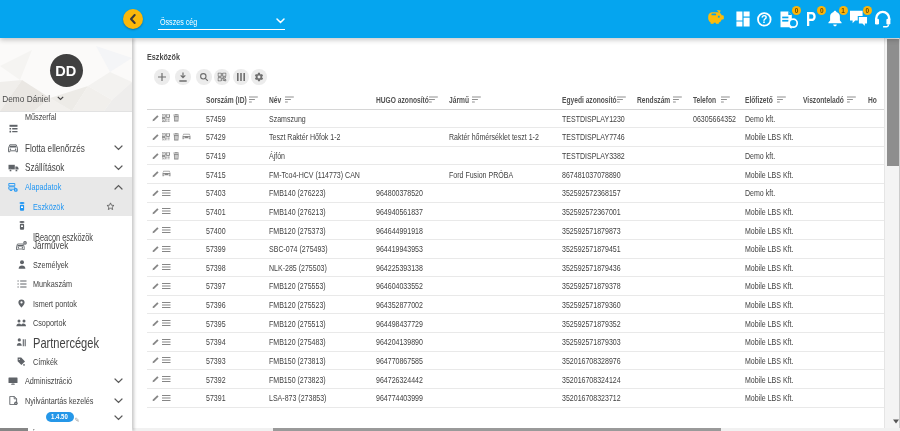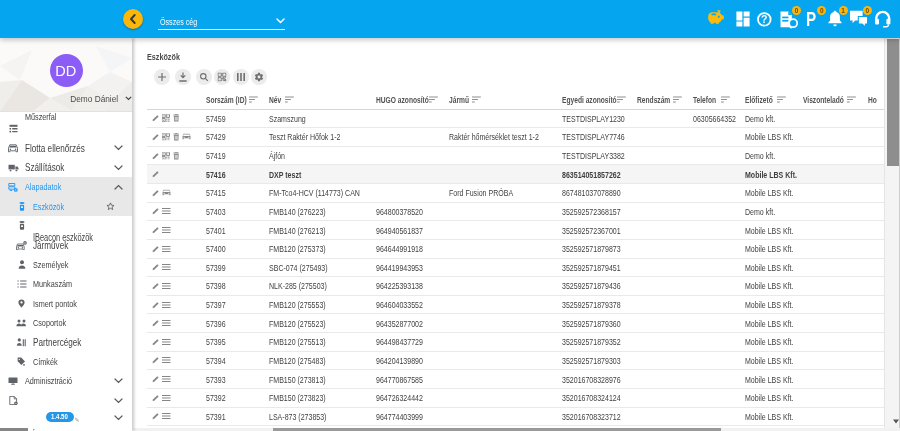--- a/index.html
+++ b/index.html
@@ -210,39 +210,20 @@
           </div>
         </td>
         <td><span class="t">57419</span></td>
         <td><span class="t">Ájfón</span></td>
         <td></td>
         <td></td>
         <td><span class="t">TESTDISPLAY3382</span></td>
         <td></td>
         <td></td>
         <td><span class="t">Demo kft.</span></td>
-        <td></td>
-        <td></td>
-      </tr>
-      <tr class="hl">
-        <td>
-          <div class="ricons">
-            <svg class="s1" width="7.5" height="7.5" viewBox="0 0 8 8">
-              <path d="M0.6 7.4 L1 5.6 5.6 1 7 2.4 2.4 7 z" fill="#868686"></path>
-            </svg>
-          </div>
-        </td>
-        <td><span class="t">57416</span></td>
-        <td><span class="t">DXP teszt</span></td>
-        <td></td>
-        <td></td>
-        <td><span class="t">863514051857262</span></td>
-        <td></td>
-        <td></td>
-        <td><span class="t">Mobile LBS Kft.</span></td>
         <td></td>
         <td></td>
       </tr>
       <tr>
         <td>
           <div class="ricons">
             <svg class="s1" width="7.5" height="7.5" viewBox="0 0 8 8">
               <path d="M0.6 7.4 L1 5.6 5.6 1 7 2.4 2.4 7 z" fill="#868686"></path>
             </svg>
             <svg class="s2" width="9" height="7.5" viewBox="0 0 10 8">
@@ -544,22 +525,22 @@
 <polygon points="0,28 32,12 20,42" fill="#f5f4f2"></polygon>
 <polygon points="96,8 132,20 110,34" fill="#f4f5f7"></polygon>
 <polygon points="0,44 22,42 0,73" fill="#f0eeeb"></polygon>
 <polygon points="0,73 22,42 50,60 34,73" fill="#eae7e3"></polygon>
 <polygon points="34,73 50,60 72,73" fill="#f2f0ed"></polygon>
 <polygon points="50,60 88,48 72,73" fill="#edebe7"></polygon>
 <polygon points="72,73 88,48 112,62 104,73" fill="#f1efec"></polygon>
 <polygon points="88,48 110,34 132,44 112,62" fill="#f3f2f0"></polygon>
 <polygon points="104,73 112,62 132,44 132,73" fill="#eeedec"></polygon>
 </svg>
-<div class="abs" style="left:49.5px;top:16px;width:33px;height:33px;border-radius:50%;background:#8b5cf6;color:#fff;font-size:15px;font-weight:normal;text-align:center;line-height:33px"><span class="tc" style="transform:scaleX(0.97)">DD</span></div>
-<div class="abs" style="left:0;top:55.5px;width:132px;text-align:right;font-size:9px;color:#4c4c4c"><span class="tc" style="transform:scaleX(0.92)">Demo Dániel &nbsp;</span><svg style="display:inline-block;vertical-align:1px" width="7" height="5" viewBox="0 0 7 5">
+<div class="abs" style="left:49.5px;top:16px;width:33px;height:33px;border-radius:50%;background:#404040;color:#fff;font-size:15px;font-weight:bold;text-align:center;line-height:33px"><span class="tc" style="transform:scaleX(0.97)">DD</span></div>
+<div class="abs" style="left:0;top:55.5px;width:132px;text-align:left;font-size:9px;color:#4c4c4c"><span class="tc" style="transform:scaleX(0.92)">Demo Dániel &nbsp;</span><svg style="display:inline-block;vertical-align:1px" width="7" height="5" viewBox="0 0 7 5">
         <path d="M0.8 0.8 3.5 3.5 6.2 0.8" fill="none" stroke="#444" stroke-width="1.2"></path>
       </svg></div>
 <div class="abs" style="left:0;top:73px;width:132px;border-top:1px solid #e2e2e2"></div>
 <div class="abs" style="left:0;top:139.4px;width:132px;height:38.8px;background:#e8e8e8"></div>
 <div class="abs" style="left:24.5px;top:69px;height:19.4px;line-height:19.4px;font-size:9.8px;color:#424242"><span class="t">Műszerfal</span></div>
 <svg class="abs" style="left:8.5px;top:86.4px" width="9" height="9" viewBox="0 0 9 9">
       <path d="M0.5 0.8h8v2h-8z" fill="#5f6368"></path>
       <path d="M0.5 4h1.6v1.6H0.5zM0.5 6.8h1.6v1.6H0.5z" fill="#5f6368"></path>
       <path d="M3.2 4.8h5.3M3.2 7.6h5.3" stroke="#5f6368" stroke-width="1.4"></path>
     </svg>
@@ -631,40 +612,41 @@
 <svg class="abs" style="left:18.0px;top:261.0px" width="7" height="9" viewBox="0 0 7 9">
       <path d="M3.5 0.4a3.1 3.1 0 0 1 3.1 3.1c0 2.2-3.1 5.1-3.1 5.1S0.4 5.7 0.4 3.5A3.1 3.1 0 0 1 3.5 0.4z" fill="#5f6368"></path>
       <circle cx="3.5" cy="3.4" r="1.1" fill="#fff"></circle>
     </svg>
 <div class="abs" style="left:33px;top:275.2px;height:19.4px;line-height:19.4px;font-size:9.8px;color:#424242"><span class="t">Csoportok</span></div>
 <svg class="abs" style="left:16.0px;top:280.9px" width="11" height="8" viewBox="0 0 11 8">
       <circle cx="3" cy="2.1" r="1.5" fill="#5f6368"></circle>
       <circle cx="8" cy="2.1" r="1.5" fill="#5f6368"></circle>
       <path d="M0.4 7.3c0-1.7 1.2-2.7 2.6-2.7 0.9 0 1.7.4 2.2 1.1 0.5-.7 1.3-1.1 2.2-1.1 1.4 0 2.6 1 2.6 2.7z" fill="#5f6368"></path>
     </svg>
-<div class="abs" style="left:33px;top:294.6px;height:19.4px;line-height:19.4px;font-size:11px;color:#424242"><span class="t">Partnercégek</span></div>
+<div class="abs" style="left:33px;top:294.6px;height:19.4px;line-height:19.4px;font-size:15px;color:#424242"><span class="t">Partnercégek</span></div>
 <svg class="abs" style="left:16.0px;top:299.8px" width="11" height="9" viewBox="0 0 11 9">
       <circle cx="3.3" cy="1.9" r="1.6" fill="#5f6368"></circle>
       <path d="M0.8 7.8c0-1.8 1.1-2.9 2.5-2.9s2.5 1.1 2.5 2.9z" fill="#5f6368"></path>
       <path d="M7.3 1.2v7M9.2 1.2v7" stroke="#5f6368" stroke-width="1.1"></path>
     </svg>
 <div class="abs" style="left:33px;top:314.0px;height:19.4px;line-height:19.4px;font-size:9.8px;color:#424242"><span class="t">Címkék</span></div>
 <svg class="abs" style="left:17.0px;top:319.2px" width="9" height="9" viewBox="0 0 9 9">
       <path d="M0.6 0.6h3.6l3.8 3.8-3.6 3.6L0.6 4.2z" fill="#5f6368"></path>
       <circle cx="2.3" cy="2.3" r="0.65" fill="#fff"></circle>
       <path d="M7 7v1.8M6.1 7.9h1.8" stroke="#5f6368" stroke-width="0.8"></path>
     </svg>
 <div class="abs" style="left:24.5px;top:333.4px;height:19.4px;line-height:19.4px;font-size:9.8px;color:#424242"><span class="t">Adminisztráció</span></div>
 <svg class="abs" style="left:8.0px;top:339.1px" width="10" height="8" viewBox="0 0 10 8">
       <rect x="0.5" y="0.5" width="9" height="5.6" rx="0.5" fill="#5f6368"></rect>
       <path d="M3.7 6.6h2.6l0.6 1.2H3.1z" fill="#5f6368"></path>
     </svg>
 <svg class="abs" style="left:113.5px;top:340.1px" width="9" height="6" viewBox="0 0 9 6">
       <path d="M1 1 4.5 4.5 8 1" fill="none" stroke="#5a5a5a" stroke-width="1.2" stroke-linecap="round"></path>
     </svg>
+<div class="abs" style="left:24.5px;top:352.8px;height:19.4px;line-height:19.4px;font-size:9.8px;color:#424242"><span class="t">Nyilvántartás kezelés</span></div>
 <svg class="abs" style="left:8.5px;top:358.0px" width="9" height="9" viewBox="0 0 9 9">
       <path d="M0.8 0.4h4.4L7.6 2.8v5.8H0.8z" fill="none" stroke="#5f6368" stroke-width="0.9"></path>
       <path d="M5.2 0.4v2.4h2.4" fill="none" stroke="#5f6368" stroke-width="0.9"></path>
       <circle cx="6.9" cy="7.2" r="1.7" fill="#5f6368"></circle>
       <circle cx="6.9" cy="7.2" r="0.55" fill="#fff"></circle>
     </svg>
 <svg class="abs" style="left:113.5px;top:359.5px" width="9" height="6" viewBox="0 0 9 6">
       <path d="M1 1 4.5 4.5 8 1" fill="none" stroke="#5a5a5a" stroke-width="1.2" stroke-linecap="round"></path>
     </svg>
 <div class="abs" style="left:3.5px;top:385px;height:19.4px;line-height:19.4px;font-size:9.8px;color:#424242"><span class="t">Verziószám: </span></div>

